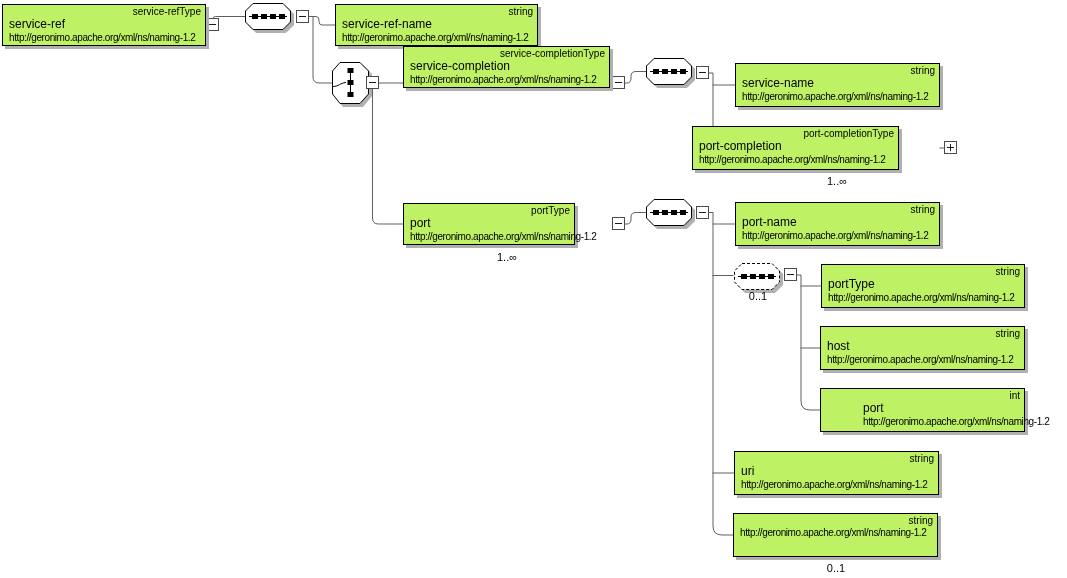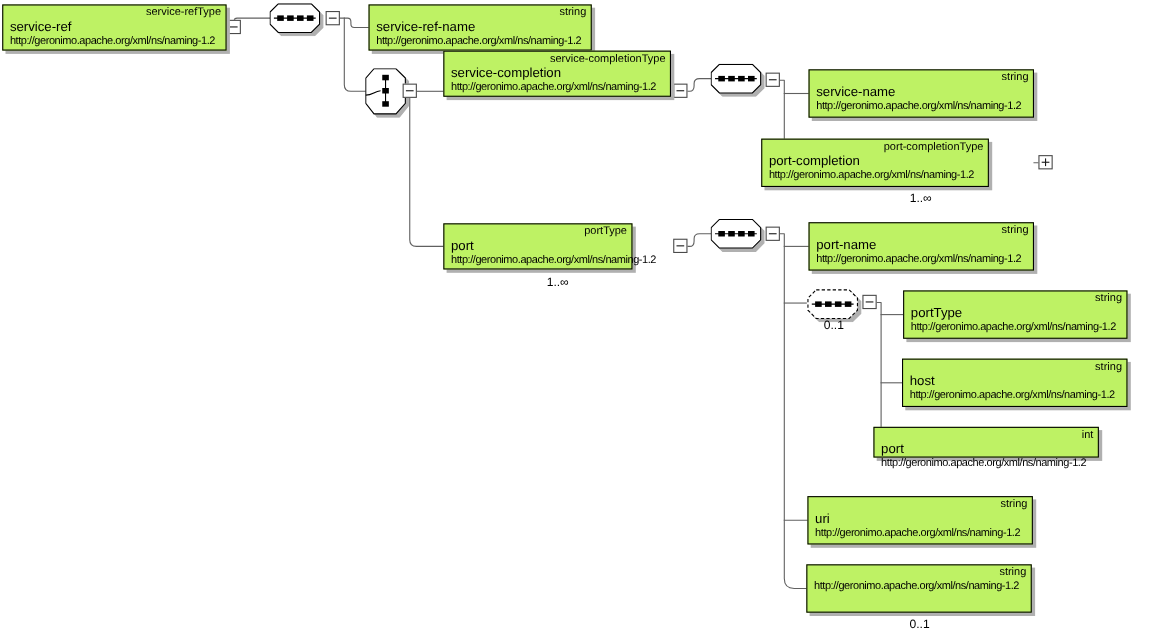--- a/index.html
+++ b/index.html
@@ -20,21 +20,21 @@
 
   #b-service-ref        { left:2px;   top:4px;   width:204px; height:42px; }
   #b-service-ref-name   { left:335px; top:4px;   width:203px; height:42px; }
   #b-service-completion { left:403px; top:46px;  width:207px; height:42px; }
   #b-service-name       { left:735px; top:63px;  width:205px; height:44px; }
   #b-port-completion    { left:692px; top:126px; width:207px; height:44px; }
   #b-port               { left:403px; top:203px; width:172px; height:42px; }
   #b-port-name          { left:735px; top:202px; width:205px; height:44px; }
   #b-protocol           { left:821px; top:264px; width:204px; height:44px; }
   #b-host               { left:820px; top:326px; width:205px; height:44px; }
-  #b-port-int           { left:794px; top:388px; width:205px; height:28px; }
+  #b-port-int           { left:820px; top:388px; width:205px; height:44px;padding-left:36px; }
   #b-uri                { left:734px; top:451px; width:205px; height:44px; }
   #b-credentials-name   { left:733px; top:513px; width:205px; height:44px; }
 
   .icon { position:absolute; }
   #i-seq-root   { left:245px; top:3px;   width:52px; height:30px; }
   #i-choice     { left:332px; top:62px;  width:40px; height:45px; }
   #i-seq-svcc   { left:646px; top:58px;  width:52px; height:30px; }
   #i-seq-port   { left:646px; top:199px; width:52px; height:30px; }
   #i-seq-addr   { left:733px; top:262px; width:53px; height:31px; }
 

